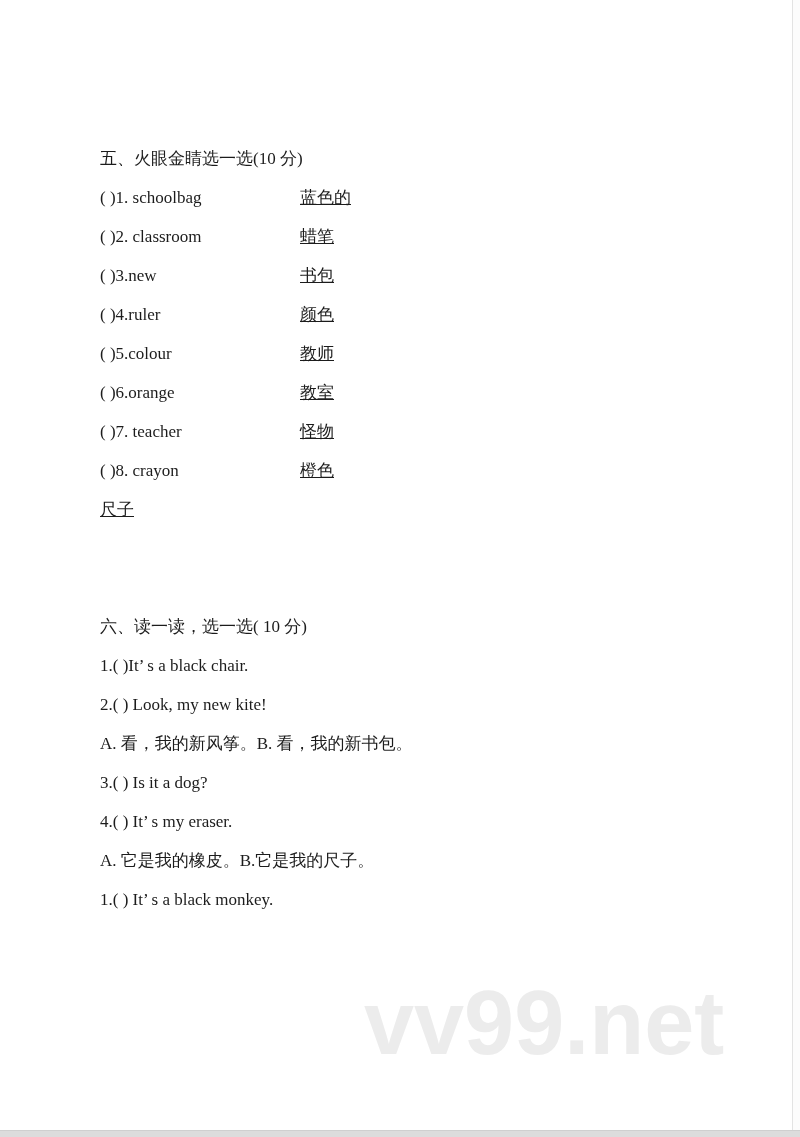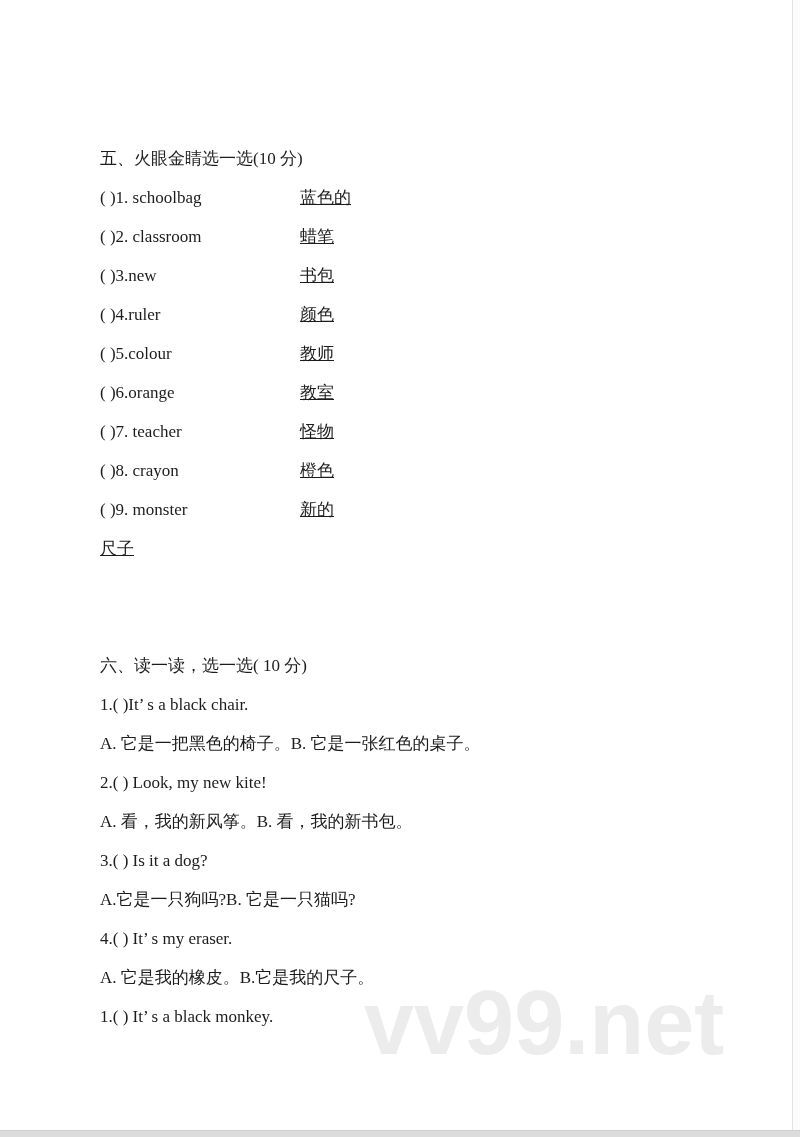--- a/index.html
+++ b/index.html
@@ -123,43 +123,37 @@
       </div>
       <div class="line match-row">
         <span class="match-en">( )7. teacher</span>
         <span class="match-cn">怪物</span>
       </div>
       <div class="line match-row">
         <span class="match-en">( )8. crayon</span>
         <span class="match-cn">橙色</span>
       </div>
       <div class="line match-row">
-        <span class="match-en">( )9. monster</span>
-        <span class="match-cn">新的</span>
-      </div>
-      <div class="line match-row">
         <span class="match-cn">尺子</span>
       </div>
     </div>
 
     <div class="spacer"></div>
 
     <div class="line">
       <h2 class="sec-title">六、读一读，选一选( 10 分)</h2>
     </div>
 
     <div>
       <div class="line">1.( )It’ s a black chair.</div>
-      <div class="line">A. 它是一把黑色的椅子。B. 它是一张红色的桌子。</div>
 
       <div class="line">2.( ) Look, my new kite!</div>
       <div class="line">A. 看，我的新风筝。B. 看，我的新书包。</div>
 
       <div class="line">3.( ) Is it a dog?</div>
-      <div class="line">A.它是一只狗吗?B. 它是一只猫吗?</div>
 
       <div class="line">4.( ) It’ s my eraser.</div>
       <div class="line">A. 它是我的橡皮。B.它是我的尺子。</div>
 
       <div class="line">1.( ) It’ s a black monkey.</div>
     </div>
 
   </div>
 
   <div class="right-edge-area"></div>

